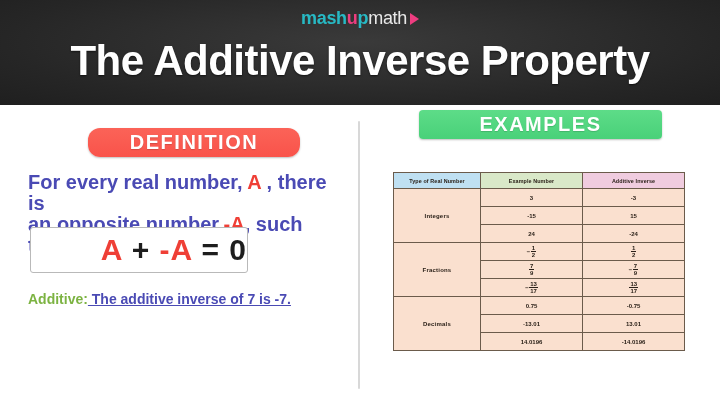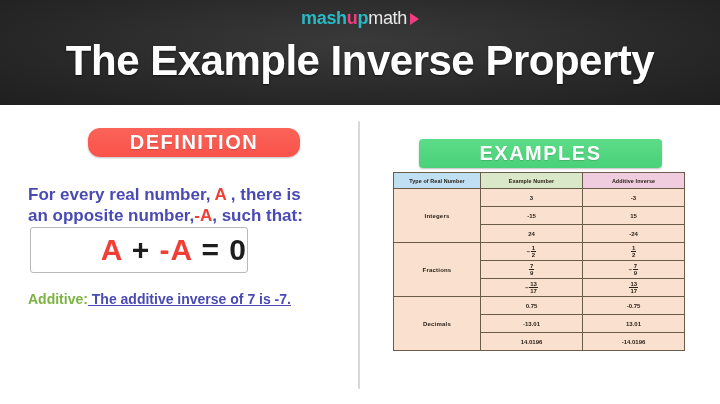--- a/index.html
+++ b/index.html
@@ -96,32 +96,32 @@
     box-shadow: 0 1px 2px rgba(0,0,0,0.25);
     text-shadow: 0 1px 1px rgba(0,0,0,0.15);
   }
   #banner-definition {
     left: 88px; top: 23px;
     width: 212px;
     background: linear-gradient(#fb6358, #f9534a);
     border-radius: 12px;
   }
   #banner-examples {
-    left: 419px; top: 34px;
+    left: 419px; top: 5px;
     width: 243px;
     background: linear-gradient(#5ddc88, #49d179);
   }
 
   
   #definition-text {
     position: absolute;
-    left: 28px; top: 79px;
+    left: 28px; top: 67px;
     width: 310px;
     color: #4a4ab4;
-    font-size: 17px;
+    font-size: 20px;
     font-weight: bold;
     line-height: 21px;
   }
   .var-red { color: #ef3f36; }
 
   #formula-box {
     position: absolute;
     left: 30px; top: 122px;
     width: 216px;
     height: 44px;
@@ -218,21 +218,21 @@
 </style>
 </head>
 <body>
 
 <div id="page">
 
   <div id="header">
     <div id="logo">
       <span class="logo-mash">mash</span><span class="logo-u">u</span><span class="logo-p">p</span><span class="logo-math">math</span><span class="logo-tri"></span>
     </div>
-    <div id="page-title">The Example Inverse Property</div>
+    <div id="page-title">The Additive Inverse Property</div>
   </div>
 
   <div id="content">
 
     <div id="divider"></div>
 
     <div class="banner" id="banner-definition">DEFINITION</div>
 
     <div id="definition-text">
       <span>For every real number, </span><span class="var-red">A</span><span> , there is</span><br>

